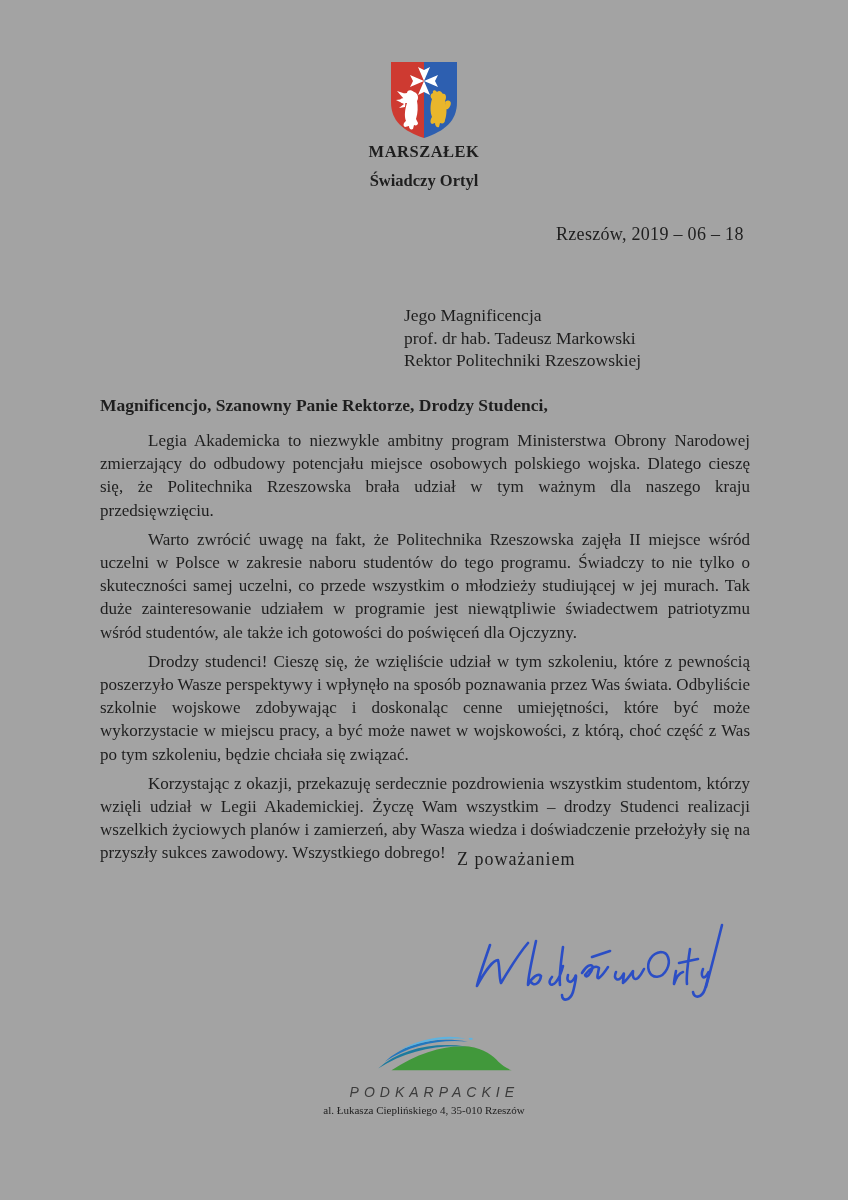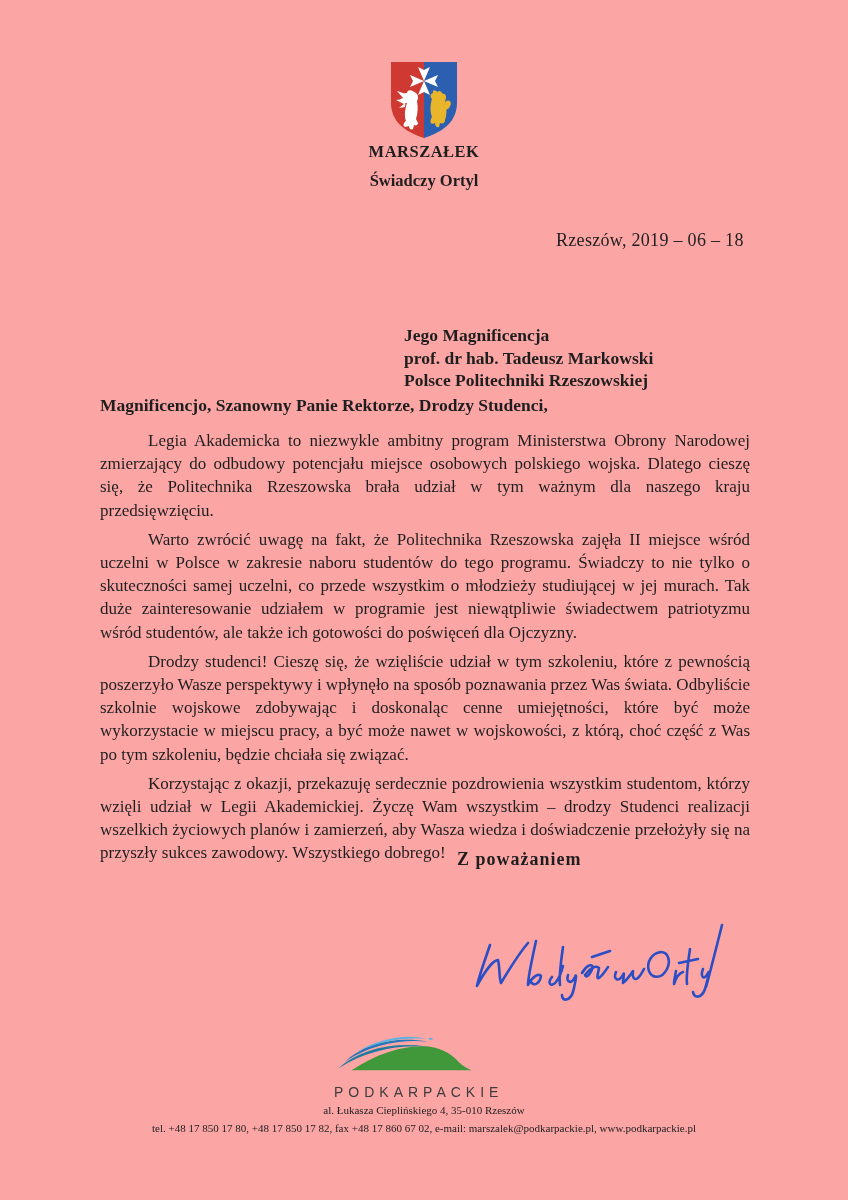--- a/index.html
+++ b/index.html
@@ -1,32 +1,32 @@
 <!DOCTYPE html>
 <html lang="pl"><head>
 <meta charset="utf-8">
 <style>
   html,body{margin:0;padding:0;background:#e8e8e8;}
   .page{
     position:relative;width:848px;height:1200px;margin:0 auto;
-    background:#fca5a5;overflow:hidden;
+    background:#a3a3a3;overflow:hidden;
     font-family:"Liberation Serif", serif;color:#1e1e1e;
   }
   .coat{position:absolute;left:388px;top:60px;}
   .org-block{position:absolute;left:0;top:143px;width:848px;text-align:center;}
   .org-line{font-size:16.5px;font-weight:bold;letter-spacing:.5px;line-height:18px;}
   .person-line{font-size:16.5px;font-weight:bold;margin-top:10px;}
-  .date-line{position:absolute;left:556px;top:230px;font-size:18px;letter-spacing:.3px;}
-  .recipient{position:absolute;left:404px;top:324px;font-weight:bold;font-size:17.5px;line-height:22.5px;}
+  .date-line{position:absolute;left:556px;top:224px;font-size:18px;letter-spacing:.3px;}
+  .recipient{position:absolute;left:404px;top:304px;font-weight:normal;font-size:17.5px;line-height:22.5px;}
   .content{position:absolute;left:100px;top:395px;width:650px;font-size:17px;}
   .salutation{font-weight:bold;font-size:17.5px;margin:0 0 13px 0;}
   .content p{margin:0 0 6px 0;text-align:justify;text-indent:48px;line-height:23.2px;}
-  .closing{position:absolute;left:457px;top:849px;font-weight:bold;font-size:18px;letter-spacing:1px;}
+  .closing{position:absolute;left:457px;top:849px;font-weight:normal;font-size:18px;letter-spacing:1px;}
   .signature{position:absolute;left:448px;top:916px;}
-  .logo{position:absolute;left:424px;top:1036px;transform:translateX(-50%);width:190px;text-align:left;}
+  .logo{position:absolute;left:424px;top:1036px;transform:translateX(-50%);width:190px;text-align:right;font-style:italic;}
   .logo-text{font-family:"Liberation Sans", sans-serif;font-size:14px;font-weight:500;
              letter-spacing:5px;padding-left:5px;color:#3c3c3c;margin-top:2px;}
   .footer{position:absolute;left:0;top:1101px;width:848px;text-align:center;
           font-size:11px;line-height:18px;color:#222;}
 </style>
 </head>
 <body>
 
 <div class="page">
 
@@ -62,21 +62,21 @@
   <div class="org-block">
     <div class="org-line">MARSZAŁEK</div>
     <div class="person-line">Świadczy Ortyl</div>
   </div>
 
   <div class="date-line">Rzeszów, 2019 – 06 – 18</div>
 
   <div class="recipient">
     <div>Jego Magnificencja</div>
     <div>prof. dr hab. Tadeusz Markowski</div>
-    <div>Polsce Politechniki Rzeszowskiej</div>
+    <div>Rektor Politechniki Rzeszowskiej</div>
   </div>
 
   <div class="content">
     <div class="salutation">Magnificencjo, Szanowny Panie Rektorze, Drodzy Studenci,</div>
     <p>Legia Akademicka to niezwykle ambitny program Ministerstwa Obrony Narodowej zmierzający do odbudowy potencjału miejsce osobowych polskiego wojska. Dlatego cieszę się, że Politechnika Rzeszowska brała udział w tym ważnym dla naszego kraju przedsięwzięciu.</p>
     <p>Warto zwrócić uwagę na fakt, że Politechnika Rzeszowska zajęła II miejsce wśród uczelni w Polsce w zakresie naboru studentów do tego programu. Świadczy to nie tylko o skuteczności samej uczelni, co przede wszystkim o młodzieży studiującej w jej murach. Tak duże zainteresowanie udziałem w programie jest niewątpliwie świadectwem patriotyzmu wśród studentów, ale także ich gotowości do poświęceń dla Ojczyzny.</p>
     <p>Drodzy studenci! Cieszę się, że wzięliście udział w tym szkoleniu, które z pewnością poszerzyło Wasze perspektywy i wpłynęło na sposób poznawania przez Was świata. Odbyliście szkolnie wojskowe zdobywając i doskonaląc cenne umiejętności, które być może wykorzystacie w miejscu pracy, a być może nawet w wojskowości, z którą, choć część z Was po tym szkoleniu, będzie chciała się związać.</p>
     <p>Korzystając z okazji, przekazuję serdecznie pozdrowienia wszystkim studentom, którzy wzięli udział w Legii Akademickiej. Życzę Wam wszystkim – drodzy Studenci realizacji wszelkich życiowych planów i zamierzeń, aby Wasza wiedza i doświadczenie przełożyły się na przyszły sukces zawodowy. Wszystkiego dobrego!</p>
   </div>
 
@@ -105,16 +105,15 @@
       <path d="M6,34 C34,16 66,9 98,11 C64,6 28,14 6,34 Z" fill="#1d7a9e"></path>
       <path d="M13,27 C40,9 72,3 100,6 C68,0 34,7 13,27 Z" fill="#2377bd"></path>
       <path d="M26,16 C50,5 76,1 98,3 C78,-3 48,3 26,16 Z" fill="#5fb3df"></path>
       <ellipse cx="103" cy="3" rx="2.2" ry="1.1" fill="#5fb3df"></ellipse>
     </svg>
     <div class="logo-text">PODKARPACKIE</div>
   </div>
 
   <div class="footer">
     <div>al. Łukasza Cieplińskiego 4, 35-010 Rzeszów</div>
-    <div>tel. +48 17 850 17 80, +48 17 850 17 82, fax +48 17 860 67 02,  e-mail: marszalek@podkarpackie.pl,  www.podkarpackie.pl</div>
   </div>
 
 </div>
 
 </body></html>

